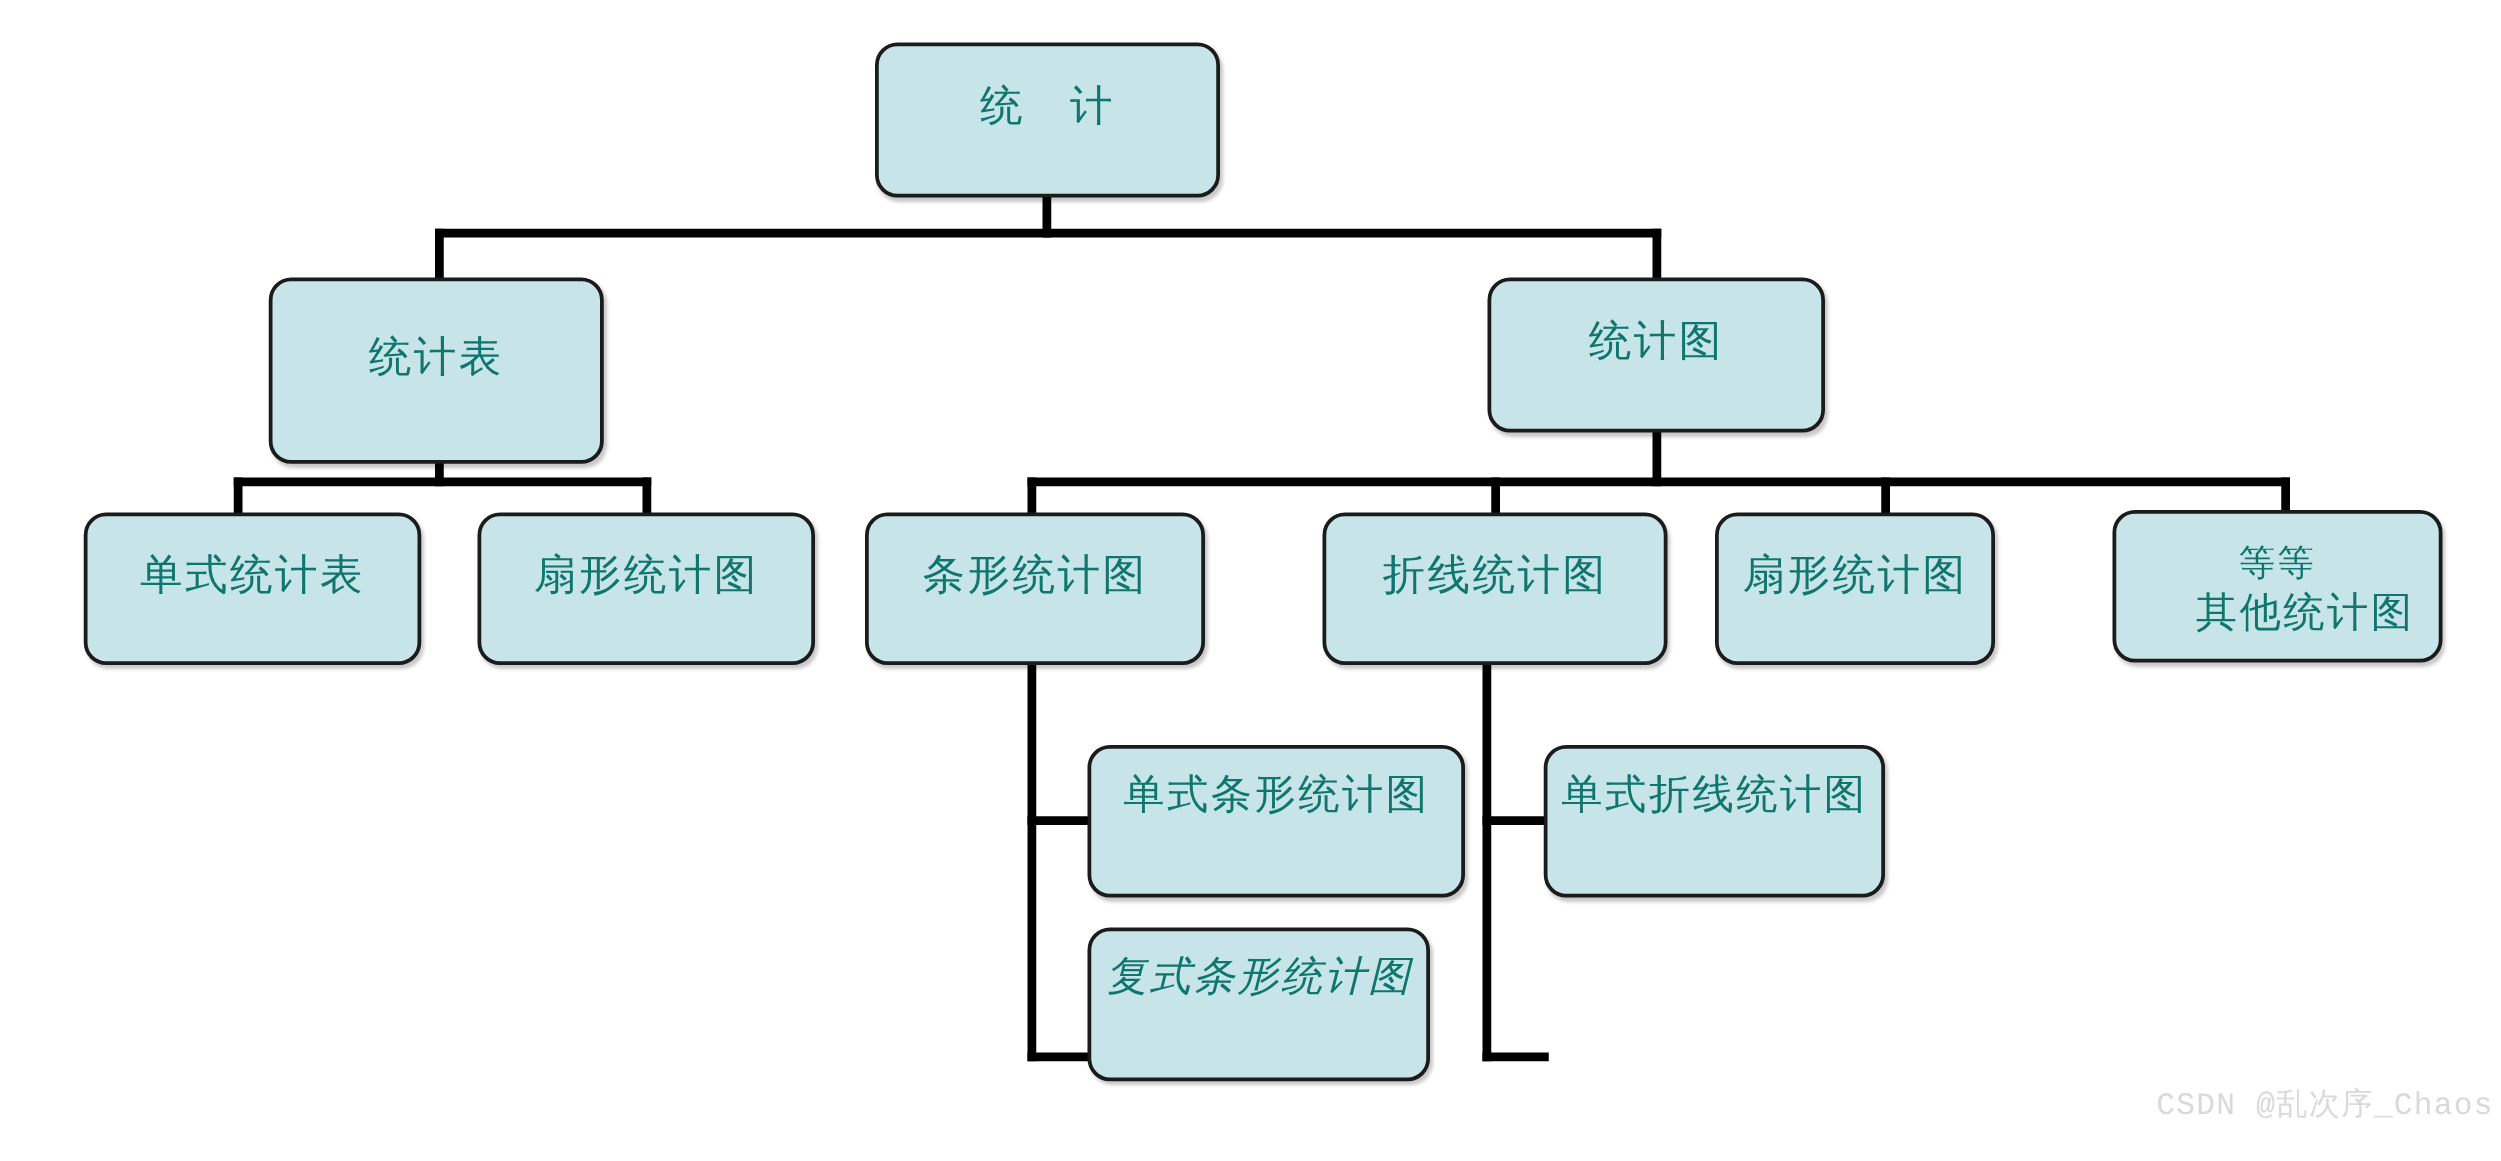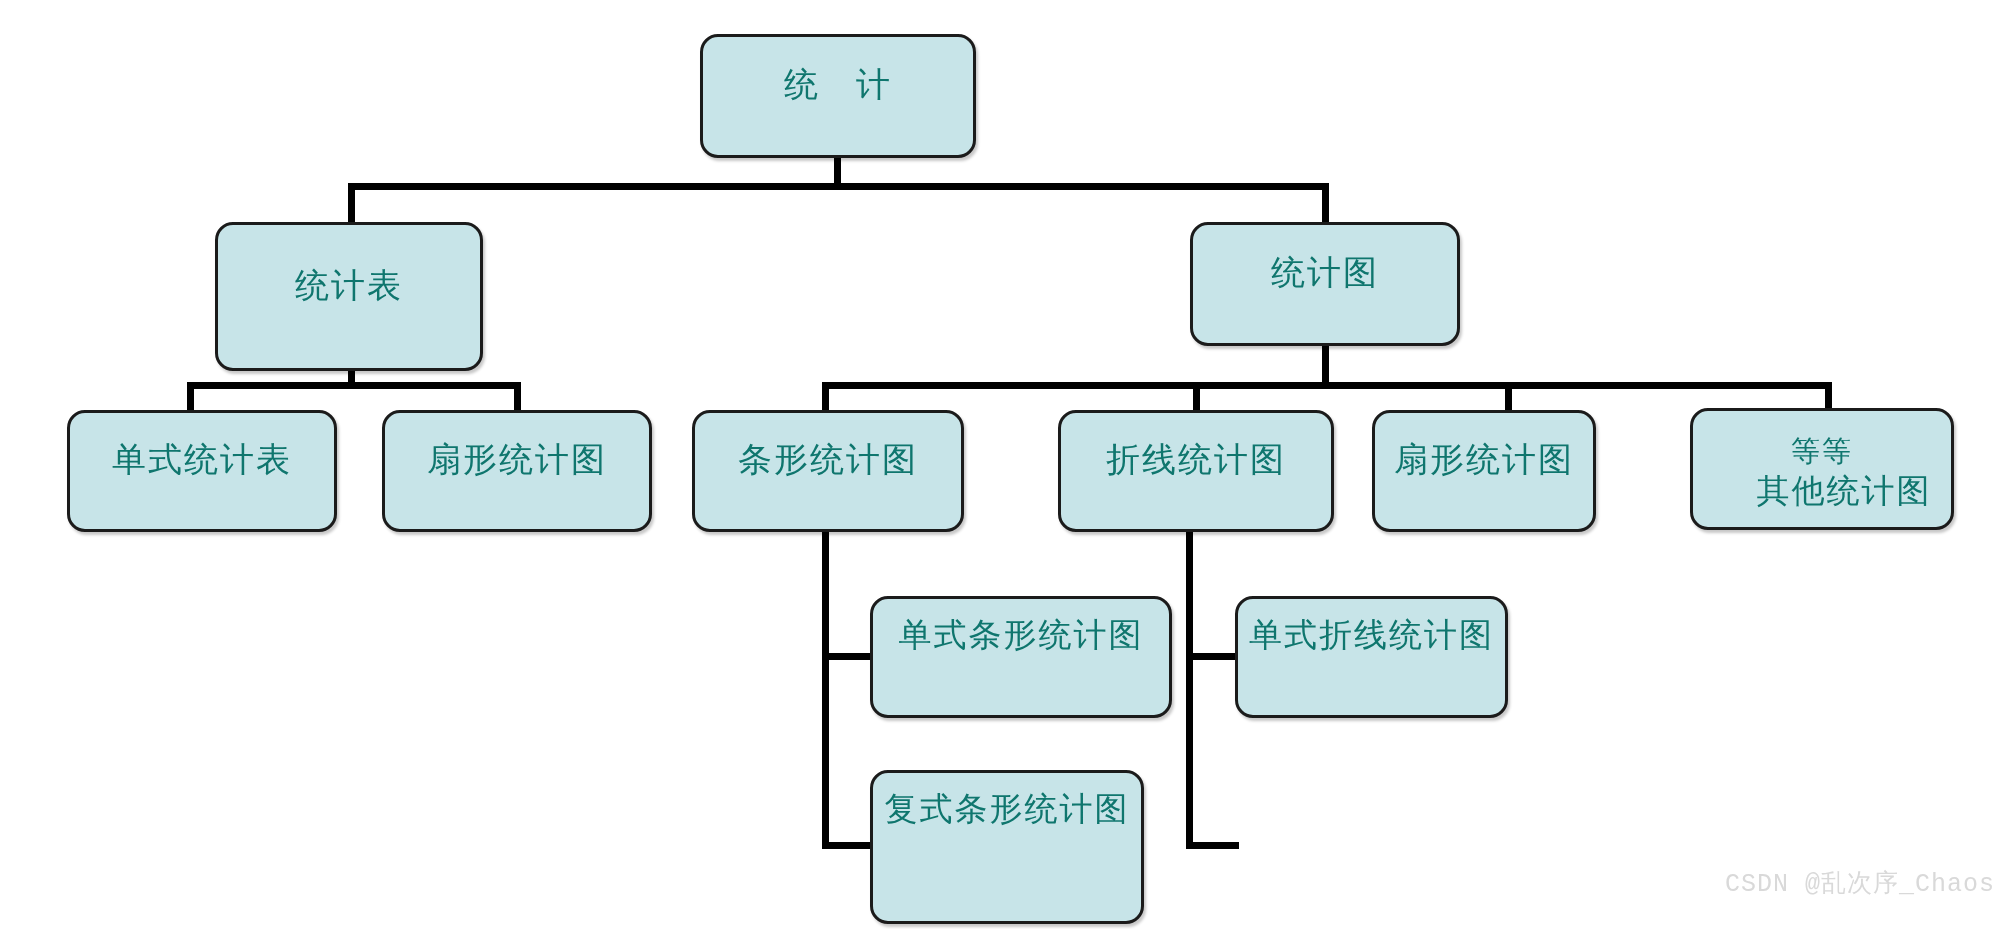--- a/index.html
+++ b/index.html
@@ -121,21 +121,21 @@
 
   <div class="node two-line" style="left:1690px;top:408px; width:264px; height:122px;">
     <span class="l1">等等</span>
     <span class="l2">其他统计图</span>
   </div>
 
   <div class="node v-top" style="left:870px; top:596px; width:302px; height:122px;">
     <span>单式条形统计图</span>
   </div>
 
-  <div class="node v-top" style="left:870px; top:770px; width:274px; height:154px;">
+  <div class="node v-top" style="left:870px; top:742px; width:274px; height:123px;font-style:italic;">
     <span>复式条形统计图</span>
   </div>
 
   <div class="node v-top" style="left:1235px;top:596px; width:273px; height:122px;">
     <span>单式折线统计图</span>
   </div>
 
 
   <div class="watermark">CSDN @乱次序_Chaos</div>
 

